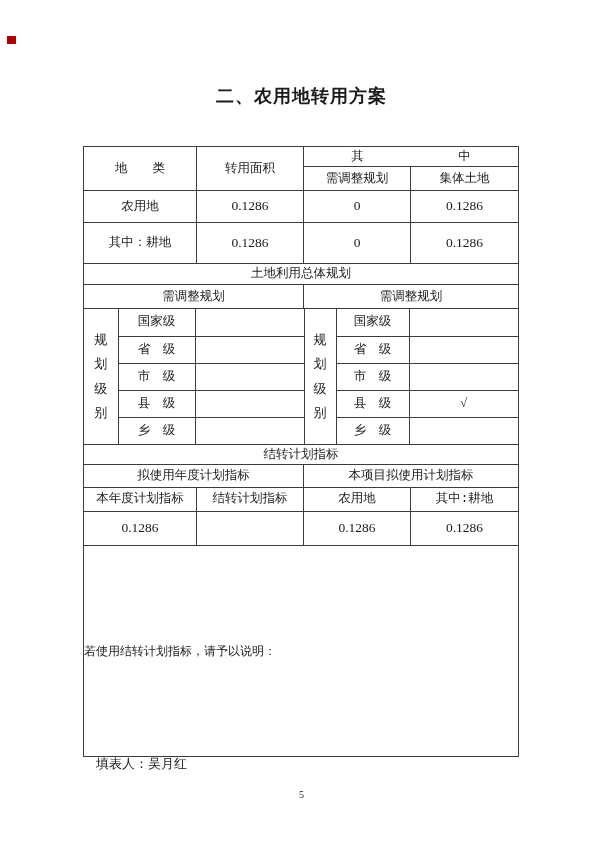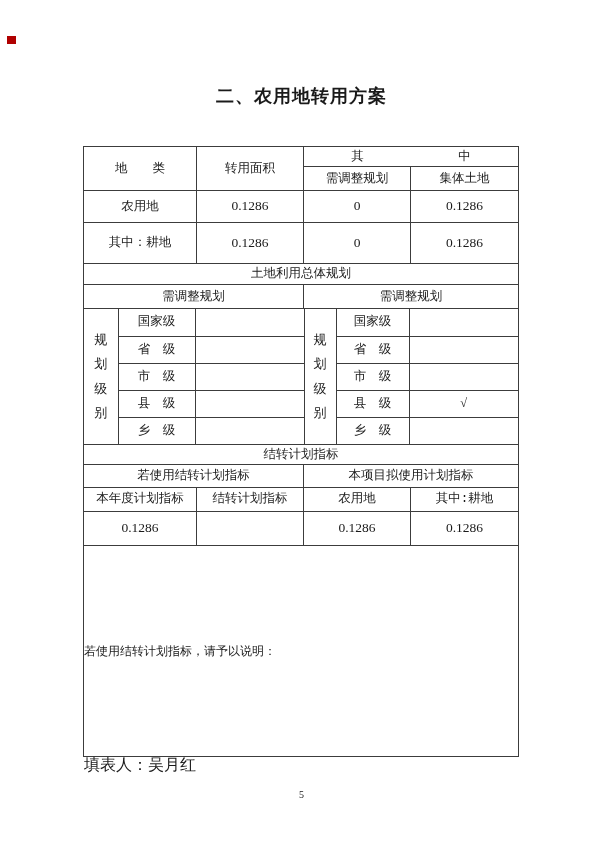--- a/index.html
+++ b/index.html
@@ -90,22 +90,22 @@
     font-size: 13px;
   }
   td.note-cell {
     vertical-align: top;
     text-align: left;
     padding: 5px 8px;
     font-size: 12px;
   }
   .filler-line {
     position: absolute;
-    top: 755px; left: 84px;
-    font-size: 16px;
+    top: 755px; left: 96px;
+    font-size: 13px;
   }
   .page-number {
     position: absolute;
     top: 789px; left: 0;
     width: 100%;
     text-align: center;
     font-size: 10px;
   }
 </style>
 </head>
@@ -226,21 +226,21 @@
                 </tr>
               </tbody>
             </table>
           </div>
         </td>
       </tr>
       <tr class="r-convtitle">
         <td colspan="4">结转计划指标</td>
       </tr>
       <tr class="r-planhead">
-        <td colspan="2">若使用结转计划指标</td>
+        <td colspan="2">拟使用年度计划指标</td>
         <td colspan="2">本项目拟使用计划指标</td>
       </tr>
       <tr class="r-plansub">
         <td>本年度计划指标</td>
         <td>结转计划指标</td>
         <td>农用地</td>
         <td>其中:耕地</td>
       </tr>
       <tr class="r-planval">
         <td class="num">0.1286</td>

